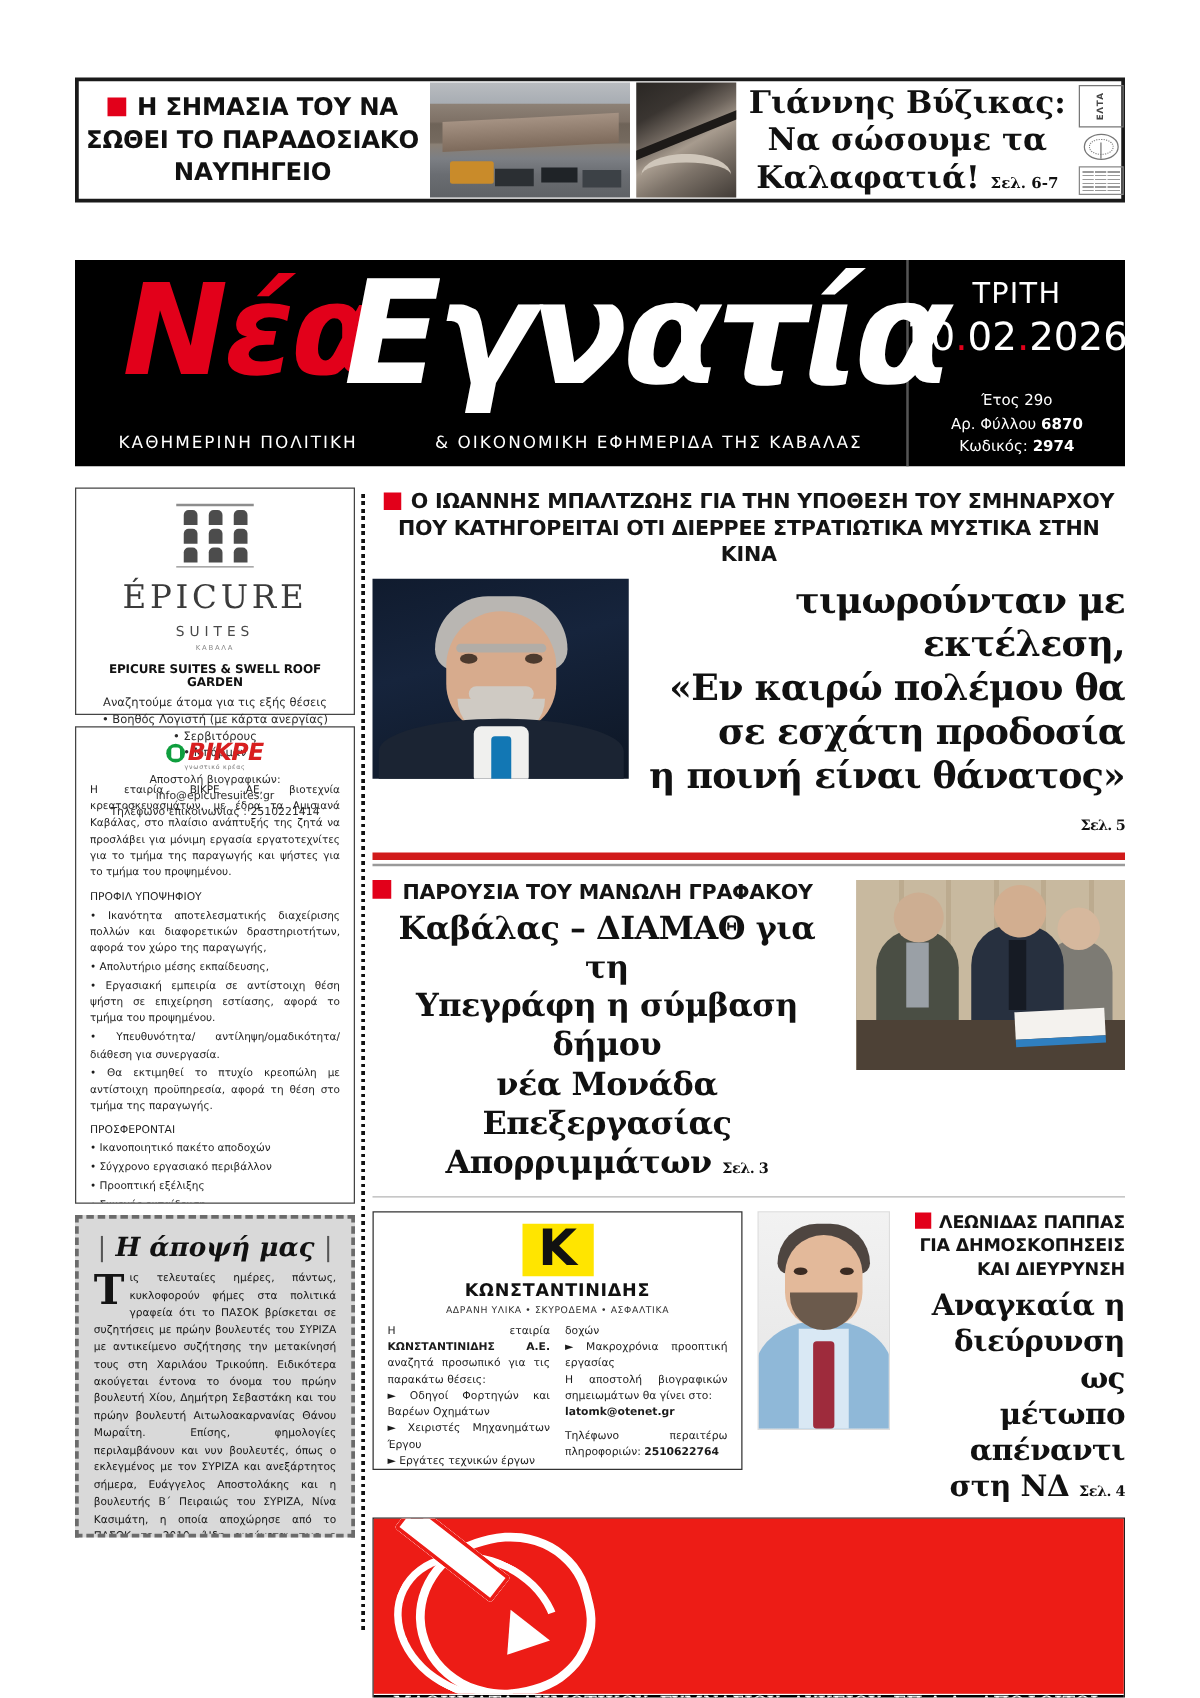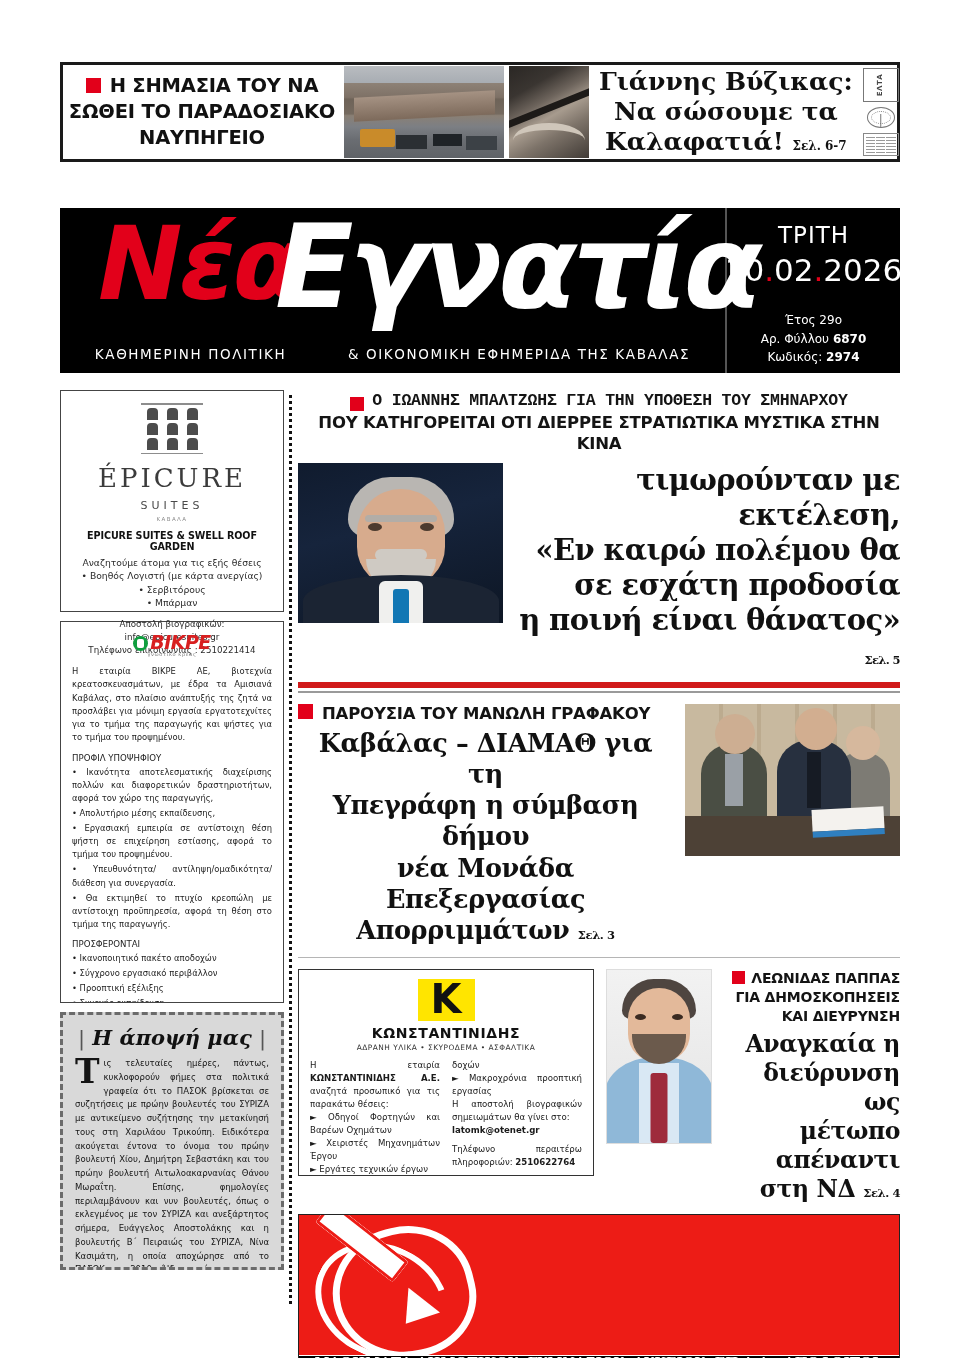--- a/index.html
+++ b/index.html
@@ -104,21 +104,21 @@
   .mh-meta b{font-weight:bold;}
   .mh-price{font-size:15px;margin-top:7px;font-weight:bold;}
 
   
   .vrule{position:absolute;background:repeating-linear-gradient(0deg,#111 0 3px,#fff 3px 6px);width:3px;}
 
   
   .leftcol{position:absolute;left:60px;top:390px;width:224px;}
   .adbox{border:1px solid #444;background:#fff;box-sizing:border-box;}
 
-  .epicure{height:222px;padding:12px 10px;text-align:center;}
+  .epicure{height:182px;padding:12px 10px;text-align:center;}
   .ep-icon{display:flex;flex-direction:column;align-items:center;gap:3px;margin-bottom:9px;}
   .ep-icon .bar{width:62px;height:1.5px;background:#8d8d8d;}
   .ep-icon .row{display:flex;gap:9px;}
   .ep-icon .row span{width:11px;height:12px;background:#4c4c4c;border-radius:4px 4px 0 0;}
   .ep-name{font-family:"DejaVu Serif","Liberation Serif",serif;font-size:26px;letter-spacing:3px;color:#3b3b3b;margin:2px 0 6px;}
   .ep-suites{font-size:11px;letter-spacing:4px;color:#4a4a4a;margin-bottom:4px;}
   .ep-kav{font-size:5.5px;letter-spacing:1.4px;color:#8a8a8a;margin-bottom:8px;}
   .ep-h{font-size:9.6px;font-weight:bold;color:#111;margin-bottom:4px;letter-spacing:-0.1px;}
   .ep-l{font-size:9.2px;color:#2b2b2b;line-height:1.45;}
   .ep-foot{font-size:8.7px;color:#2b2b2b;line-height:1.5;margin-top:9px;}
@@ -140,21 +140,21 @@
   .op-title .pipe{color:#555;font-style:normal;font-weight:normal;}
   .op-body{font-size:8.5px;line-height:1.62;text-align:justify;color:#141414;}
   .op-body:first-letter{
     float:left;font-family:"DejaVu Serif","Liberation Serif",serif;
     font-size:33px;line-height:26px;font-weight:bold;padding:2px 4px 0 0;
   }
 
   
   .maincol{position:absolute;left:298px;top:390px;width:602px;}
 
-  .kicker{display:flex;align-items:flex-end;gap:8px;justify-content:center;font-family:Liberation Mono, monospace;}
+  .kicker{display:flex;align-items:flex-start;gap:8px;justify-content:center;}
   .kicker .redsq{width:14px;height:14px;margin-top:4px;}
   .kick-txt{font-weight:bold;font-size:16.5px;line-height:1.28;color:#141414;
     text-align:center;letter-spacing:-0.2px;}
 
   .lead{display:flex;gap:12px;margin-top:9px;}
   .lead-photo{width:205px;height:160px;flex:none;overflow:hidden;position:relative;
     background:linear-gradient(165deg,#101b2e 0%,#16243c 40%,#0d1624 100%);}
   .face{position:absolute;left:50%;transform:translateX(-50%);}
   .p1-hair{top:14px;width:106px;height:60px;background:#b9b6b2;border-radius:53px 53px 22px 22px;}
   .p1-head{top:26px;width:88px;height:98px;background:#d7ab8d;border-radius:44px 44px 40px 40px;}

